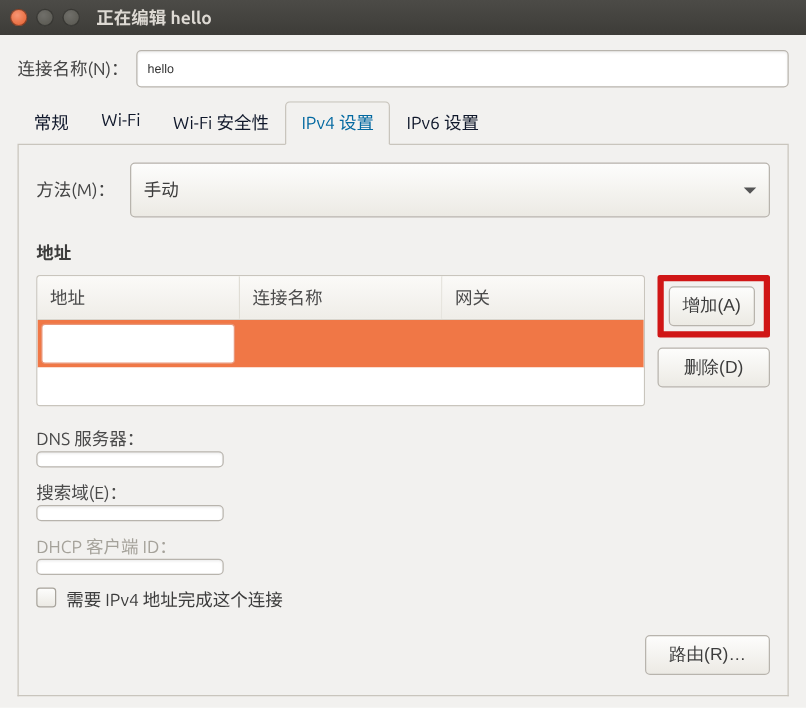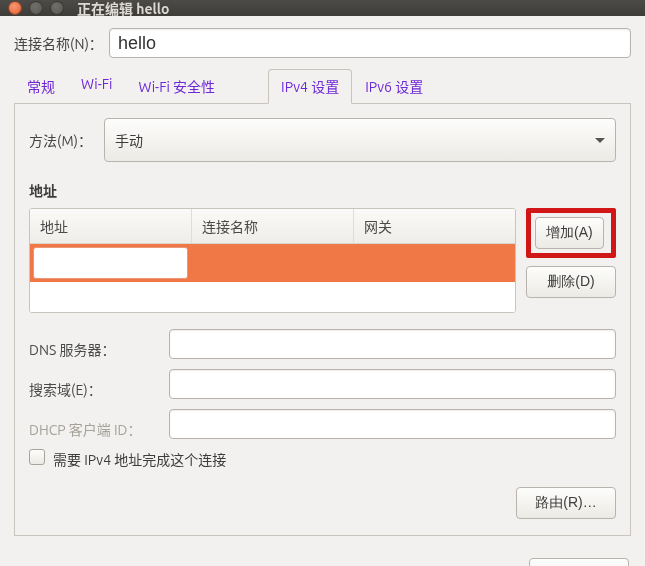--- a/index.html
+++ b/index.html
@@ -9,21 +9,21 @@
     font-size: 14px;
     color: #3c3c3c;
     background: #fff;
     width: 645px;
     height: 566px;
     overflow: hidden;
   }
   .window { width: 645px; }
   
   .titlebar {
-    height: 16px;
+    height: 28px;
     background: linear-gradient(to bottom, #4c4b47 0%, #3d3c38 100%);
     display: flex;
     align-items: center;
     padding: 0 8px;
     color: #ddd9d3;
     font-weight: bold;
     font-size: 14px;
   }
   .win-btn {
     width: 14px; height: 14px;
@@ -40,42 +40,41 @@
   .body { background: #f2f1ef; padding: 12px 14px 14px 14px; }
   .row { display: flex; align-items: center; margin-bottom: 10px; }
   .lbl { color: #444; }
   .lbl-conn { width: 95px; }
   .text-input {
     flex: 1; height: 30px;
     background: #fff;
     border: 1px solid #b8b4ad;
     border-radius: 4px;
     padding: 0 8px;
-    font-size: 18px;
+    font-size: 10px;
     color: #333;
     box-shadow: inset 0 1px 2px rgba(0,0,0,0.08);
   }
   
   .tabs { display: flex; border-bottom: 1px solid #c9c5bd; margin-top: 6px; }
   .tab {
     padding: 6px 12px 7px 12px;
-    color: #6d28d9;
+    color: #0f172a;
     border: 1px solid transparent;
     border-bottom: none;
     cursor: pointer;
     position: relative;
     top: 1px;
     border-radius: 4px 4px 0 0;
   }
   .tab.active {
     background: #f2f1ef;
     border-color: #c9c5bd;
     border-bottom: 1px solid #f2f1ef;
-    color: #6d28d9;
-    margin-left: 40px;
+    color: #0369a1;
   }
   .tab-panel {
     border: 1px solid #c9c5bd;
     border-top: none;
     padding: 14px 14px 16px 14px;
     background: #f2f1ef;
   }
   
   .lbl-method { width: 75px; }
   .combo {
@@ -139,21 +138,21 @@
     display: flex; align-items: center; justify-content: center;
   }
   .gbtn-wide { min-width: 100px; }
   .highlight-box {
     border: 5px solid #d01616;
     padding: 4px;
     border-radius: 2px;
   }
   
   .form-rows { margin-top: 16px; }
-  .form-row { display: flex; align-items: flex-end; margin: 10px 0; }
+  .form-row { display: flex; align-items: flex-start; margin: 10px 0; flex-direction: column; }
   .form-lbl { width: 140px; color: #4a4a4a; }
   .form-lbl.disabled { color: #a5a29a; }
   .text-input.narrow { flex: 1; }
   
   .check-row { display: flex; align-items: flex-start; gap: 8px; margin-top: 10px; }
   .chk {
     width: 16px; height: 16px;
     border: 1px solid #a8a49c;
     border-radius: 3px;
     background: linear-gradient(to bottom,#fdfdfc,#eceae4);

